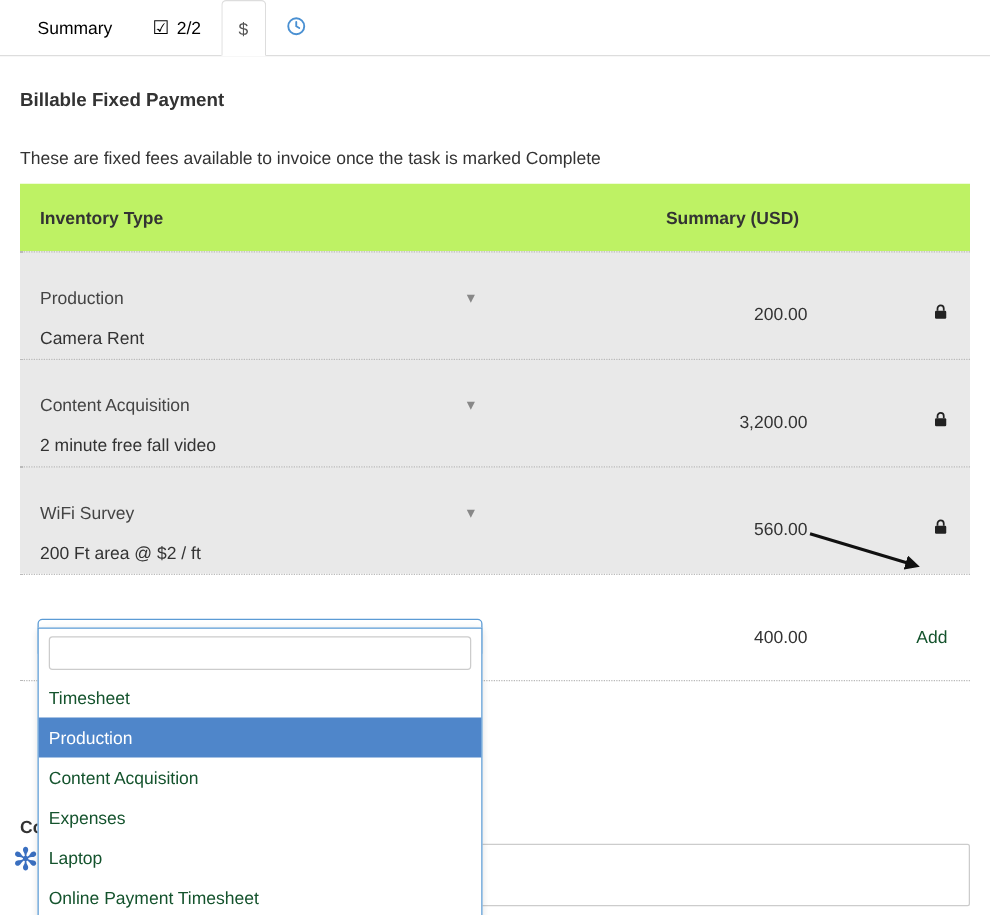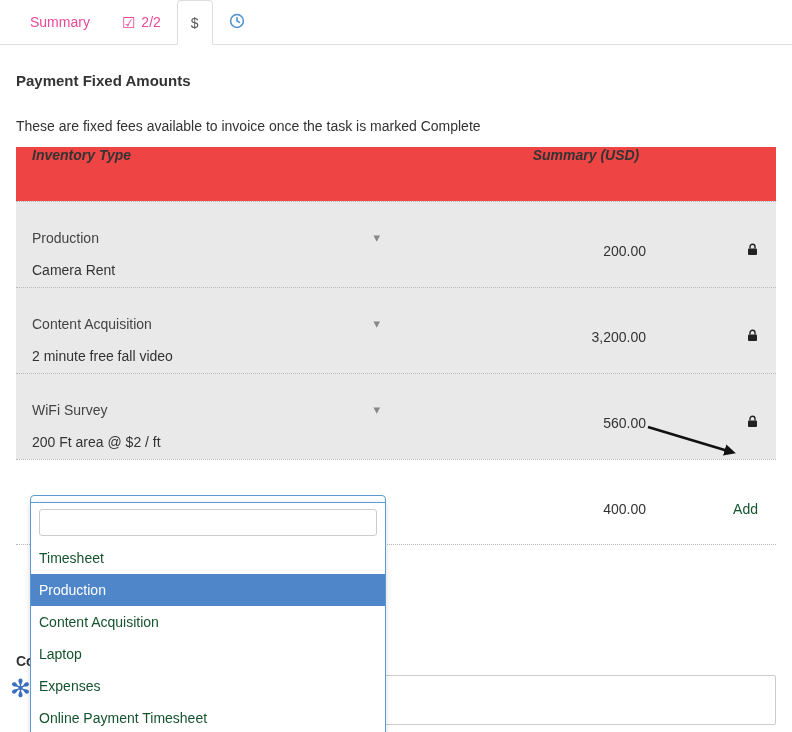--- a/index.html
+++ b/index.html
@@ -1,31 +1,31 @@
 <!DOCTYPE html>
 <html><head>
 <meta charset="utf-8">
 <style>
   * { box-sizing: border-box; }
   body { margin: 0; font-family: "Liberation Sans", sans-serif; }
   .app { position: relative; width: 792px; height: 732px; background: #fff; color: #333; font-size: 14px; overflow: hidden; }
 
   
   .tabbar { display: flex; align-items: stretch; height: 45px; border-bottom: 1px solid #ddd; padding-left: 14px; }
-  .tab { display: flex; align-items: center; gap: 6px; padding: 0 16px; color: #ec4899; cursor: pointer; }
+  .tab { display: flex; align-items: center; gap: 6px; padding: 0 16px; color: #000000; cursor: pointer; }
   .tab .tab-ico { font-size: 15px; line-height: 1; }
   .tab.active { background: #fff; border: 1px solid #ddd; border-bottom: 1px solid #fff; margin-bottom: -1px; border-radius: 4px 4px 0 0; color: #555; padding: 0 13px; }
 
   
   .content { padding: 0 16px; }
   .section-title { font-weight: bold; font-size: 15px; margin-top: 27px; }
   .section-desc { margin-top: 29px; margin-bottom: 13px; }
 
   
-  .thead { display: flex; align-items: flex-start; height: 54px; background: #ef4444; font-weight: bold; font-style: italic; }
+  .thead { display: flex; align-items: center; height: 54px; background: #bef264; font-weight: bold; }
   .trow { display: flex; align-items: center; height: 86px; background: #e9e9e9; padding-top: 12px; border-top: 1px dotted #b9b9b9; }
   .cell-type { flex: 1; padding-left: 16px; }
   .row-select { width: 348px; height: 28px; display: flex; align-items: center; justify-content: space-between; color: #444; cursor: pointer; }
   .caret { color: #888; font-size: 13px; line-height: 1; }
   .row-desc { margin-top: 10px; }
   .cell-amount { width: 120px; text-align: right; line-height: 28px; }
   .thead .cell-amount { text-align: center; line-height: normal; }
   .cell-lock { width: 130px; height: 28px; display: flex; align-items: center; justify-content: flex-end; padding-right: 18px; }
 
   
@@ -70,21 +70,21 @@
       <span>
         <svg width="16" height="16" viewBox="0 0 16 16">
           <circle cx="8" cy="8" r="6.4" fill="none" stroke="#4a90d2" stroke-width="1.5"></circle>
           <path d="M8 4.6 V8 L10.4 9.4" fill="none" stroke="#4a90d2" stroke-width="1.5" stroke-linecap="round"></path>
         </svg>
       </span>
     </div>
   </div>
 
   <div class="content">
-    <div class="section-title">Payment Fixed Amounts</div>
+    <div class="section-title">Billable Fixed Payment</div>
     <div class="section-desc">These are fixed fees available to invoice once the task is marked Complete</div>
 
     <div>
       <div class="thead">
         <div class="cell-type">Inventory Type</div>
         <div class="cell-amount">Summary (USD)</div>
         <div class="cell-lock"></div>
       </div>
 
       <div class="trow">
@@ -155,22 +155,22 @@
         </div>
 
         <div class="dropdown-panel">
           <div class="search-wrap">
             <input class="dd-search" autofocus="" value="" style="">
           </div>
           <ul class="dd-options">
             <li>Timesheet</li>
             <li class="hl">Production</li>
             <li>Content Acquisition</li>
+            <li>Expenses</li>
             <li>Laptop</li>
-            <li>Expenses</li>
             <li>Online Payment Timesheet</li>
           </ul>
         </div>
       </div>
     </div>
 
     <div class="bottom-heading">Co</div>
     <div class="bottom-row">
       <span class="plugin-icon">✻</span>
       <input class="comment-input" value="" style="">

